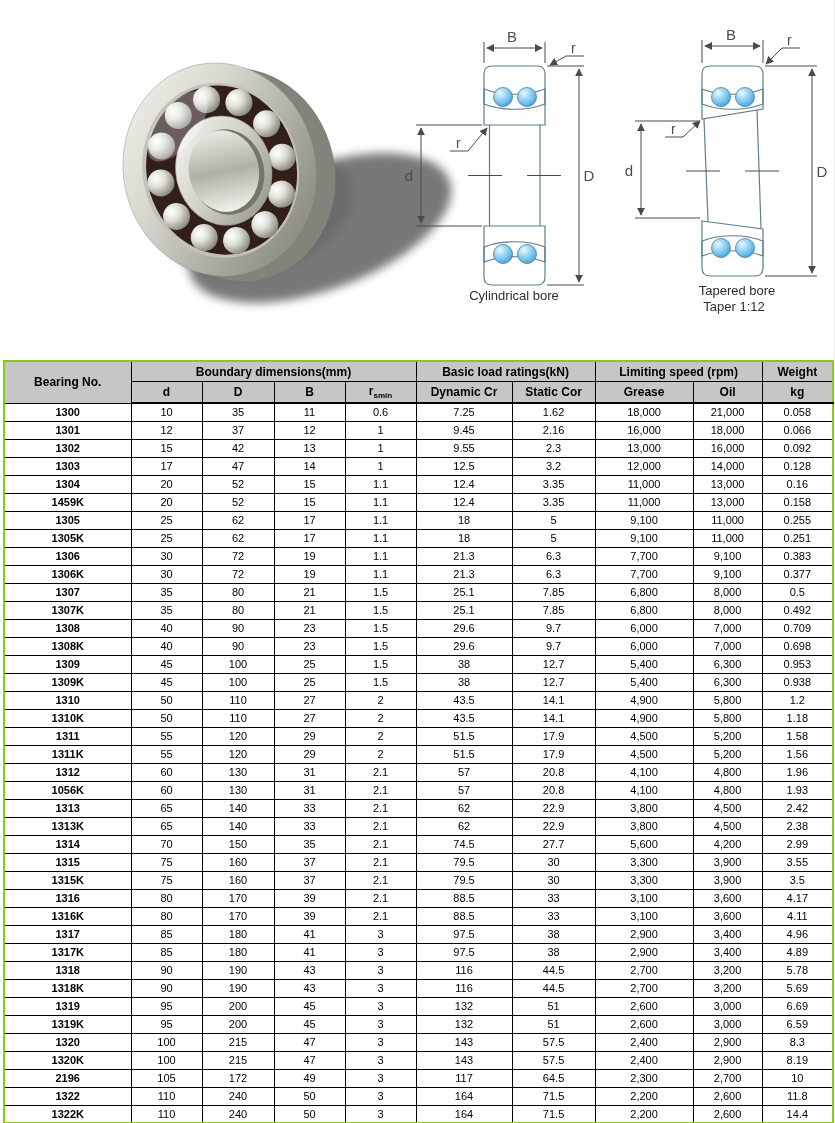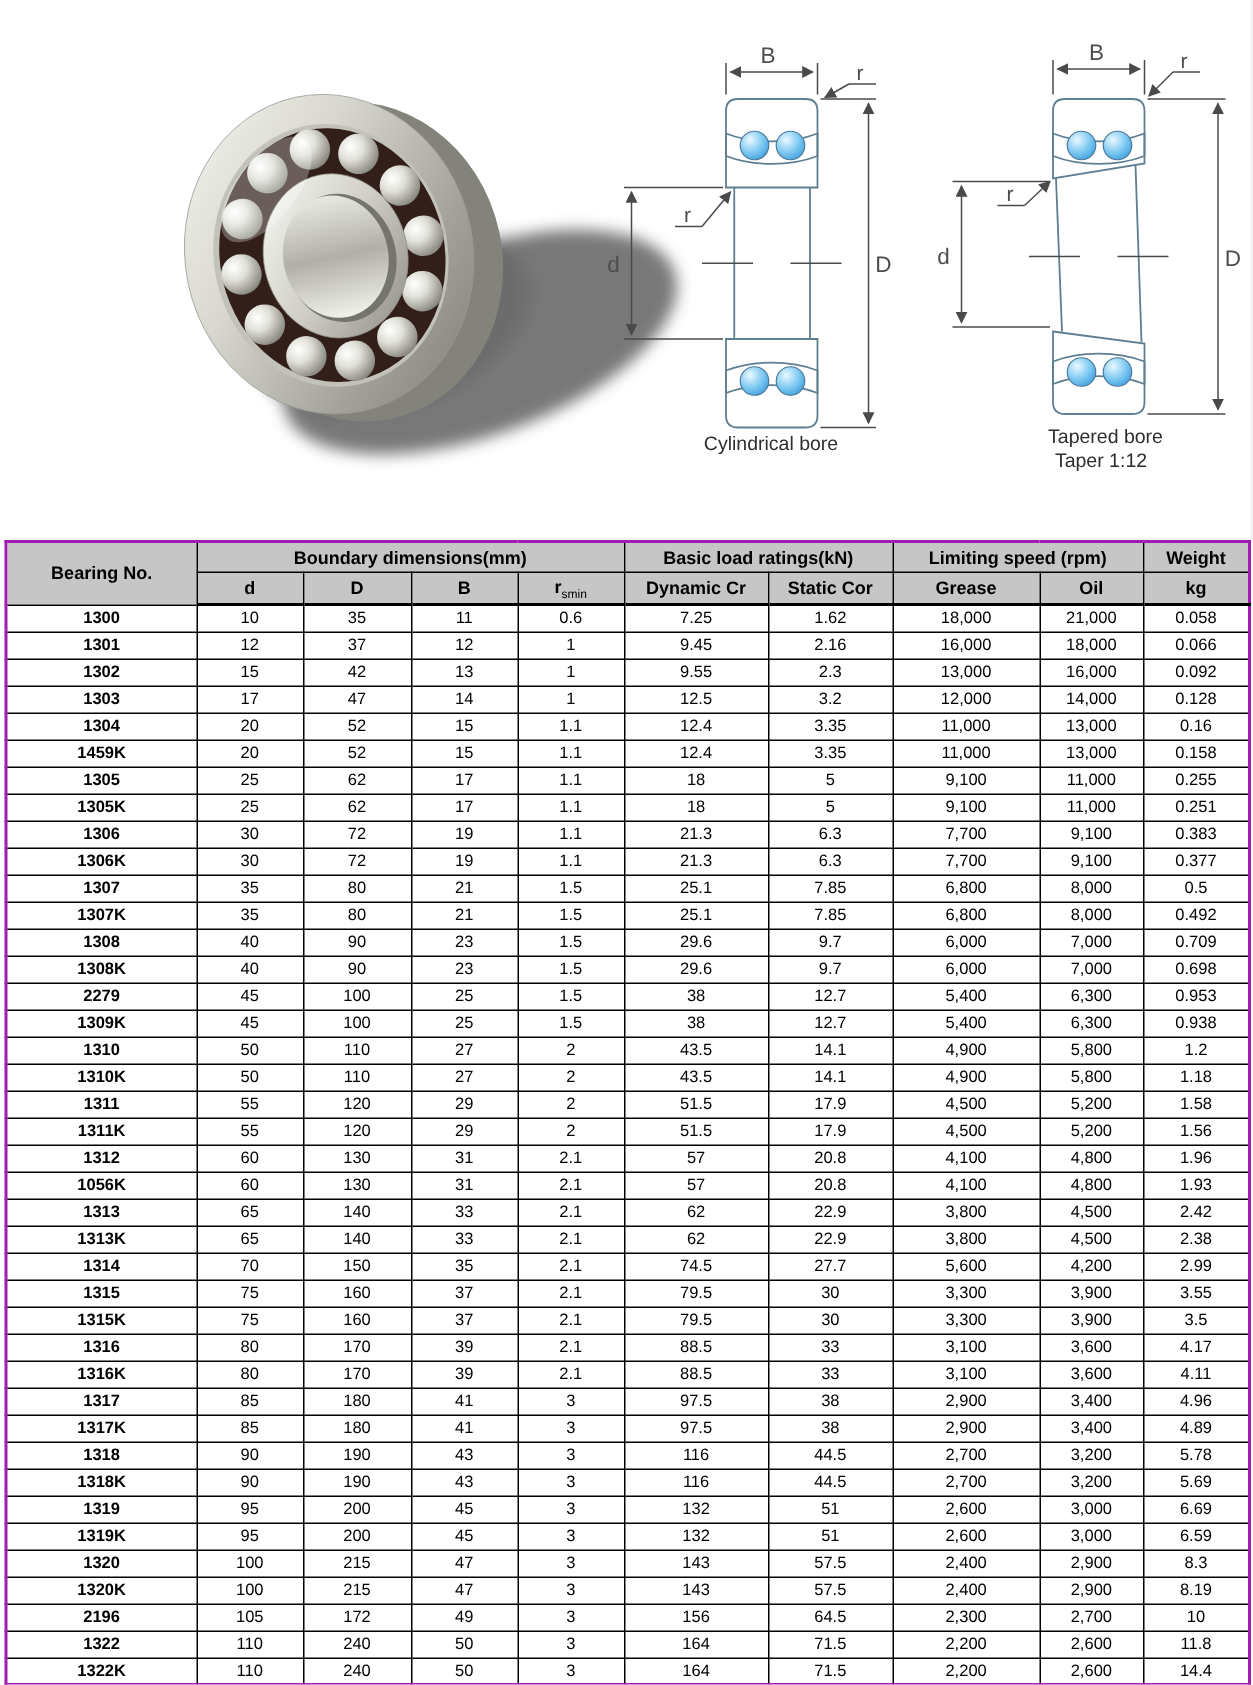--- a/index.html
+++ b/index.html
@@ -4,29 +4,29 @@
 <style>
   html,body{margin:0;padding:0;background:#fff;}
   body{width:835px;height:1123px;overflow:hidden;font-family:"Liberation Sans",sans-serif;color:#000;}
   .hero{position:relative;width:835px;height:360px;background:#fff;border-right:1px solid #ececec;box-sizing:border-box;}
   .hero svg{position:absolute;left:0;top:0;}
   .dimlbl{font-family:"Liberation Sans",sans-serif;font-size:15px;fill:#4d4d4d;}
   .rlbl{font-family:"Liberation Sans",sans-serif;font-size:14px;fill:#4d4d4d;}
   .cap{font-family:"Liberation Sans",sans-serif;font-size:13px;fill:#2e2e2e;}
   .dline{stroke:#4a4a4a;stroke-width:1;fill:none;}
   .oline{stroke:#5e7f92;stroke-width:1.2;fill:none;}
-  table.spec{border-collapse:collapse;table-layout:fixed;width:829px;margin:0 3px;border:2px solid #a21caf;}
+  table.spec{border-collapse:collapse;table-layout:fixed;width:829px;margin:0 3px;border:2px solid #84cc16;}
   table.spec th,table.spec td{border:1px solid #000;text-align:center;vertical-align:middle;padding:0;overflow:hidden;white-space:nowrap;}
   table.spec thead th{background:#c6c6c6;font-weight:bold;font-size:12px;}
   table.spec thead tr.g th{height:19px;}
   table.spec thead tr.s th{height:20px;border-bottom:2px solid #000;}
   table.spec tbody tr{height:18px;}
   table.spec tbody td{font-size:11px;}
   table.spec tbody td.bno{font-weight:bold;}
-  sub.rs{font-size:8px;font-weight:normal;}
+  sub.rs{font-size:8px;font-weight:bold;}
 </style>
 </head>
 <body>
 
 <div class="hero">
 <svg width="835" height="360" viewBox="0 0 835 360">
   <defs>
     <marker id="arr" viewBox="0 0 10 10" refX="9" refY="5" markerWidth="8" markerHeight="8" orient="auto-start-reverse">
       <path d="M0,0 L10,5 L0,10 z" fill="#4a4a4a"></path>
     </marker>
@@ -370,21 +370,21 @@
         <td>90</td>
         <td>23</td>
         <td>1.5</td>
         <td>29.6</td>
         <td>9.7</td>
         <td>6,000</td>
         <td>7,000</td>
         <td>0.698</td>
       </tr>
       <tr>
-        <td class="bno">2279</td>
+        <td class="bno">1309</td>
         <td>45</td>
         <td>100</td>
         <td>25</td>
         <td>1.5</td>
         <td>38</td>
         <td>12.7</td>
         <td>5,400</td>
         <td>6,300</td>
         <td>0.953</td>
       </tr>
@@ -651,21 +651,21 @@
         <td>2,400</td>
         <td>2,900</td>
         <td>8.19</td>
       </tr>
       <tr>
         <td class="bno">2196</td>
         <td>105</td>
         <td>172</td>
         <td>49</td>
         <td>3</td>
-        <td>156</td>
+        <td>117</td>
         <td>64.5</td>
         <td>2,300</td>
         <td>2,700</td>
         <td>10</td>
       </tr>
       <tr>
         <td class="bno">1322</td>
         <td>110</td>
         <td>240</td>
         <td>50</td>

